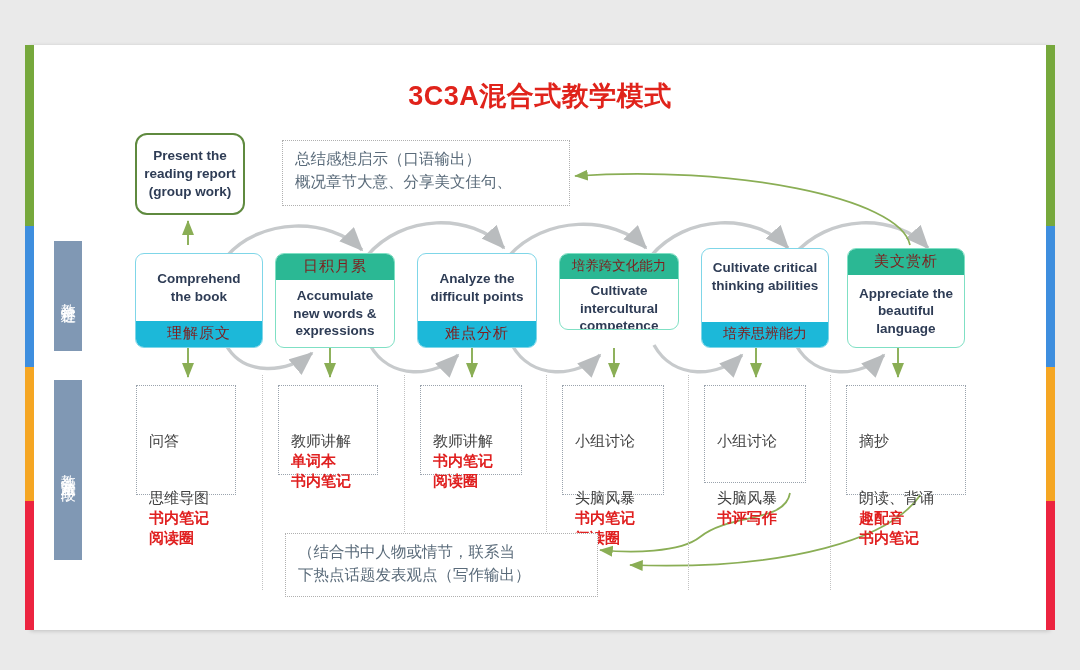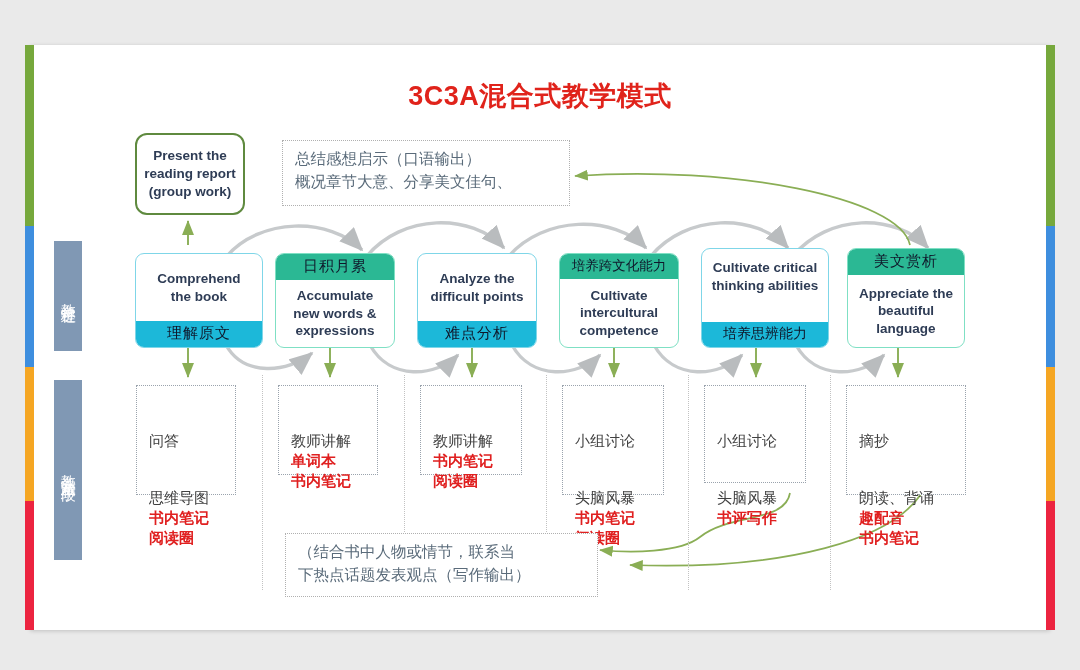--- a/index.html
+++ b/index.html
@@ -73,21 +73,21 @@
     position: absolute;
     border: 1.3px solid #7FD6E8;
     border-radius: 9px;
     background: #ffffff;
     overflow: hidden;
     display: flex; flex-direction: column;
   }
   .pbox.greenhead { border-color: #7FE0C4; }
   .band {
     font-family: "DejaVu Serif", "Liberation Serif", serif;
-    font-size: 15px; color: #0f172a;
+    font-size: 15px; color: #7f1d1d;
     text-align: center;
     padding: 3px 0 4px 0;
     letter-spacing: 1px;
     flex: 0 0 auto;
   }
   .band.cyan { background: #1CB8D9; }
   .band.green { background: #2BB894; }
   .eng {
     flex: 1 1 auto;
     display: flex; align-items: center; justify-content: center;
@@ -220,21 +220,21 @@
     <div class="pbox" style="left:387px; top:208px; width:120px; height:95px;">
       <div class="eng">
         <div>
           <div>Analyze the</div>
           <div>difficult  points</div>
         </div>
       </div>
       <div class="band cyan">难点分析</div>
     </div>
 
-    <div class="pbox greenhead" style="left:529px; top:208px; width:120px; height:95px;">
+    <div class="pbox greenhead" style="left:529px; top:208px; width:120px; height:77px;">
       <div class="band green" style="font-size:13.5px; letter-spacing:0;">培养跨文化能力</div>
       <div class="eng">
         <div>
           <div>Cultivate</div>
           <div>intercultural</div>
           <div>competence</div>
         </div>
       </div>
     </div>
 

